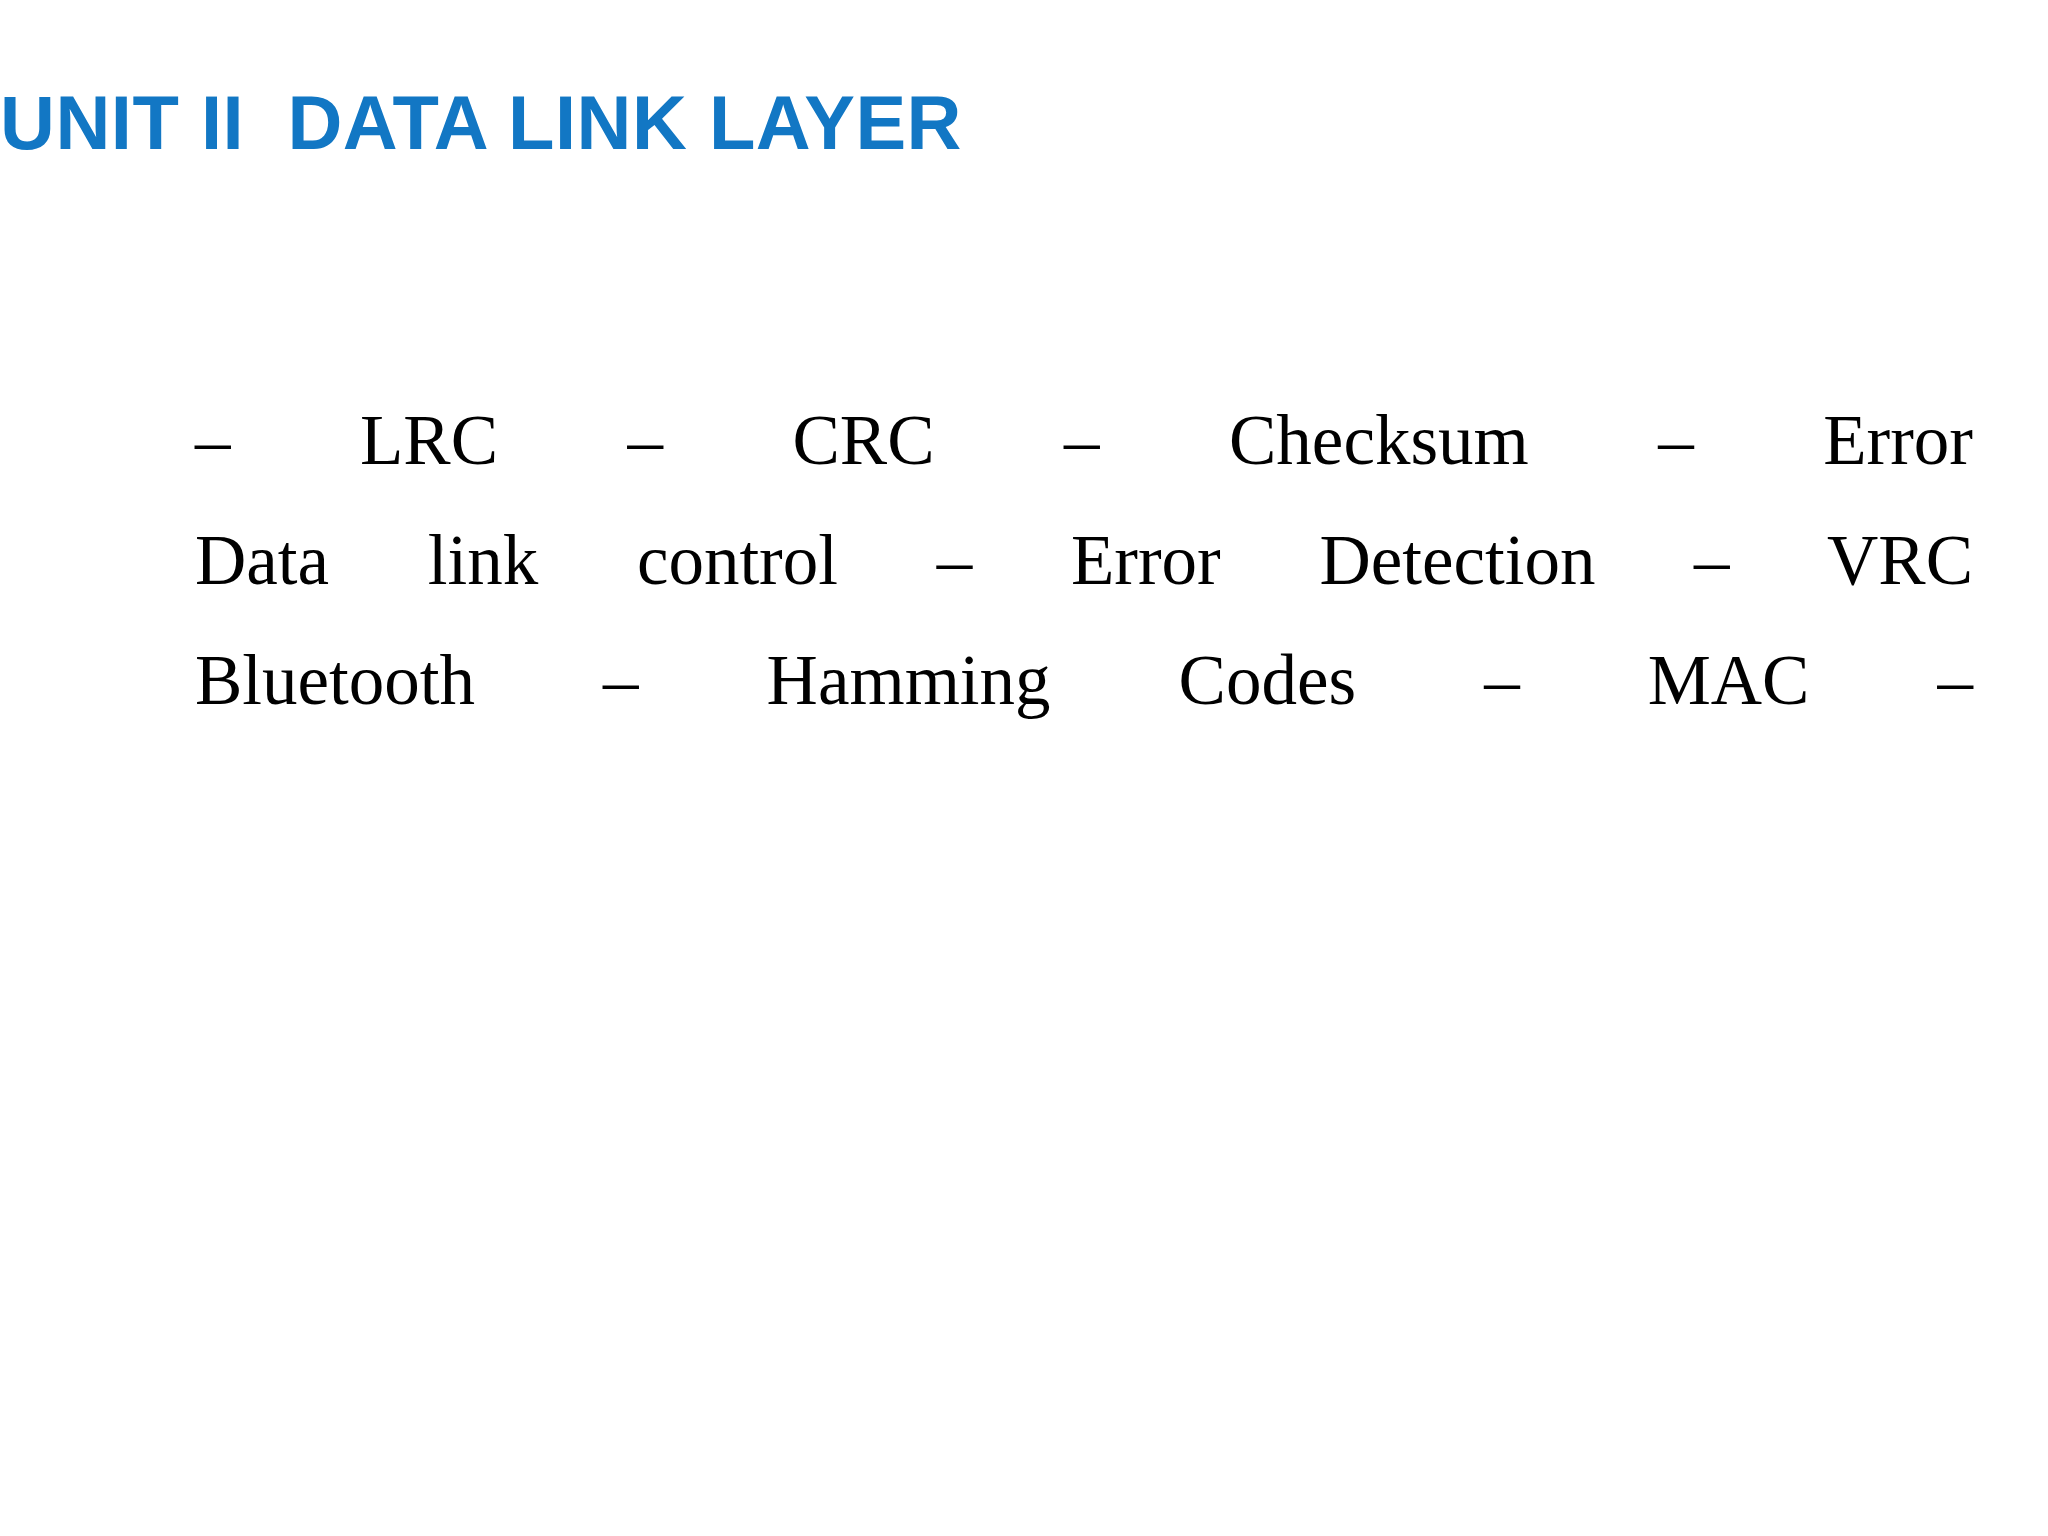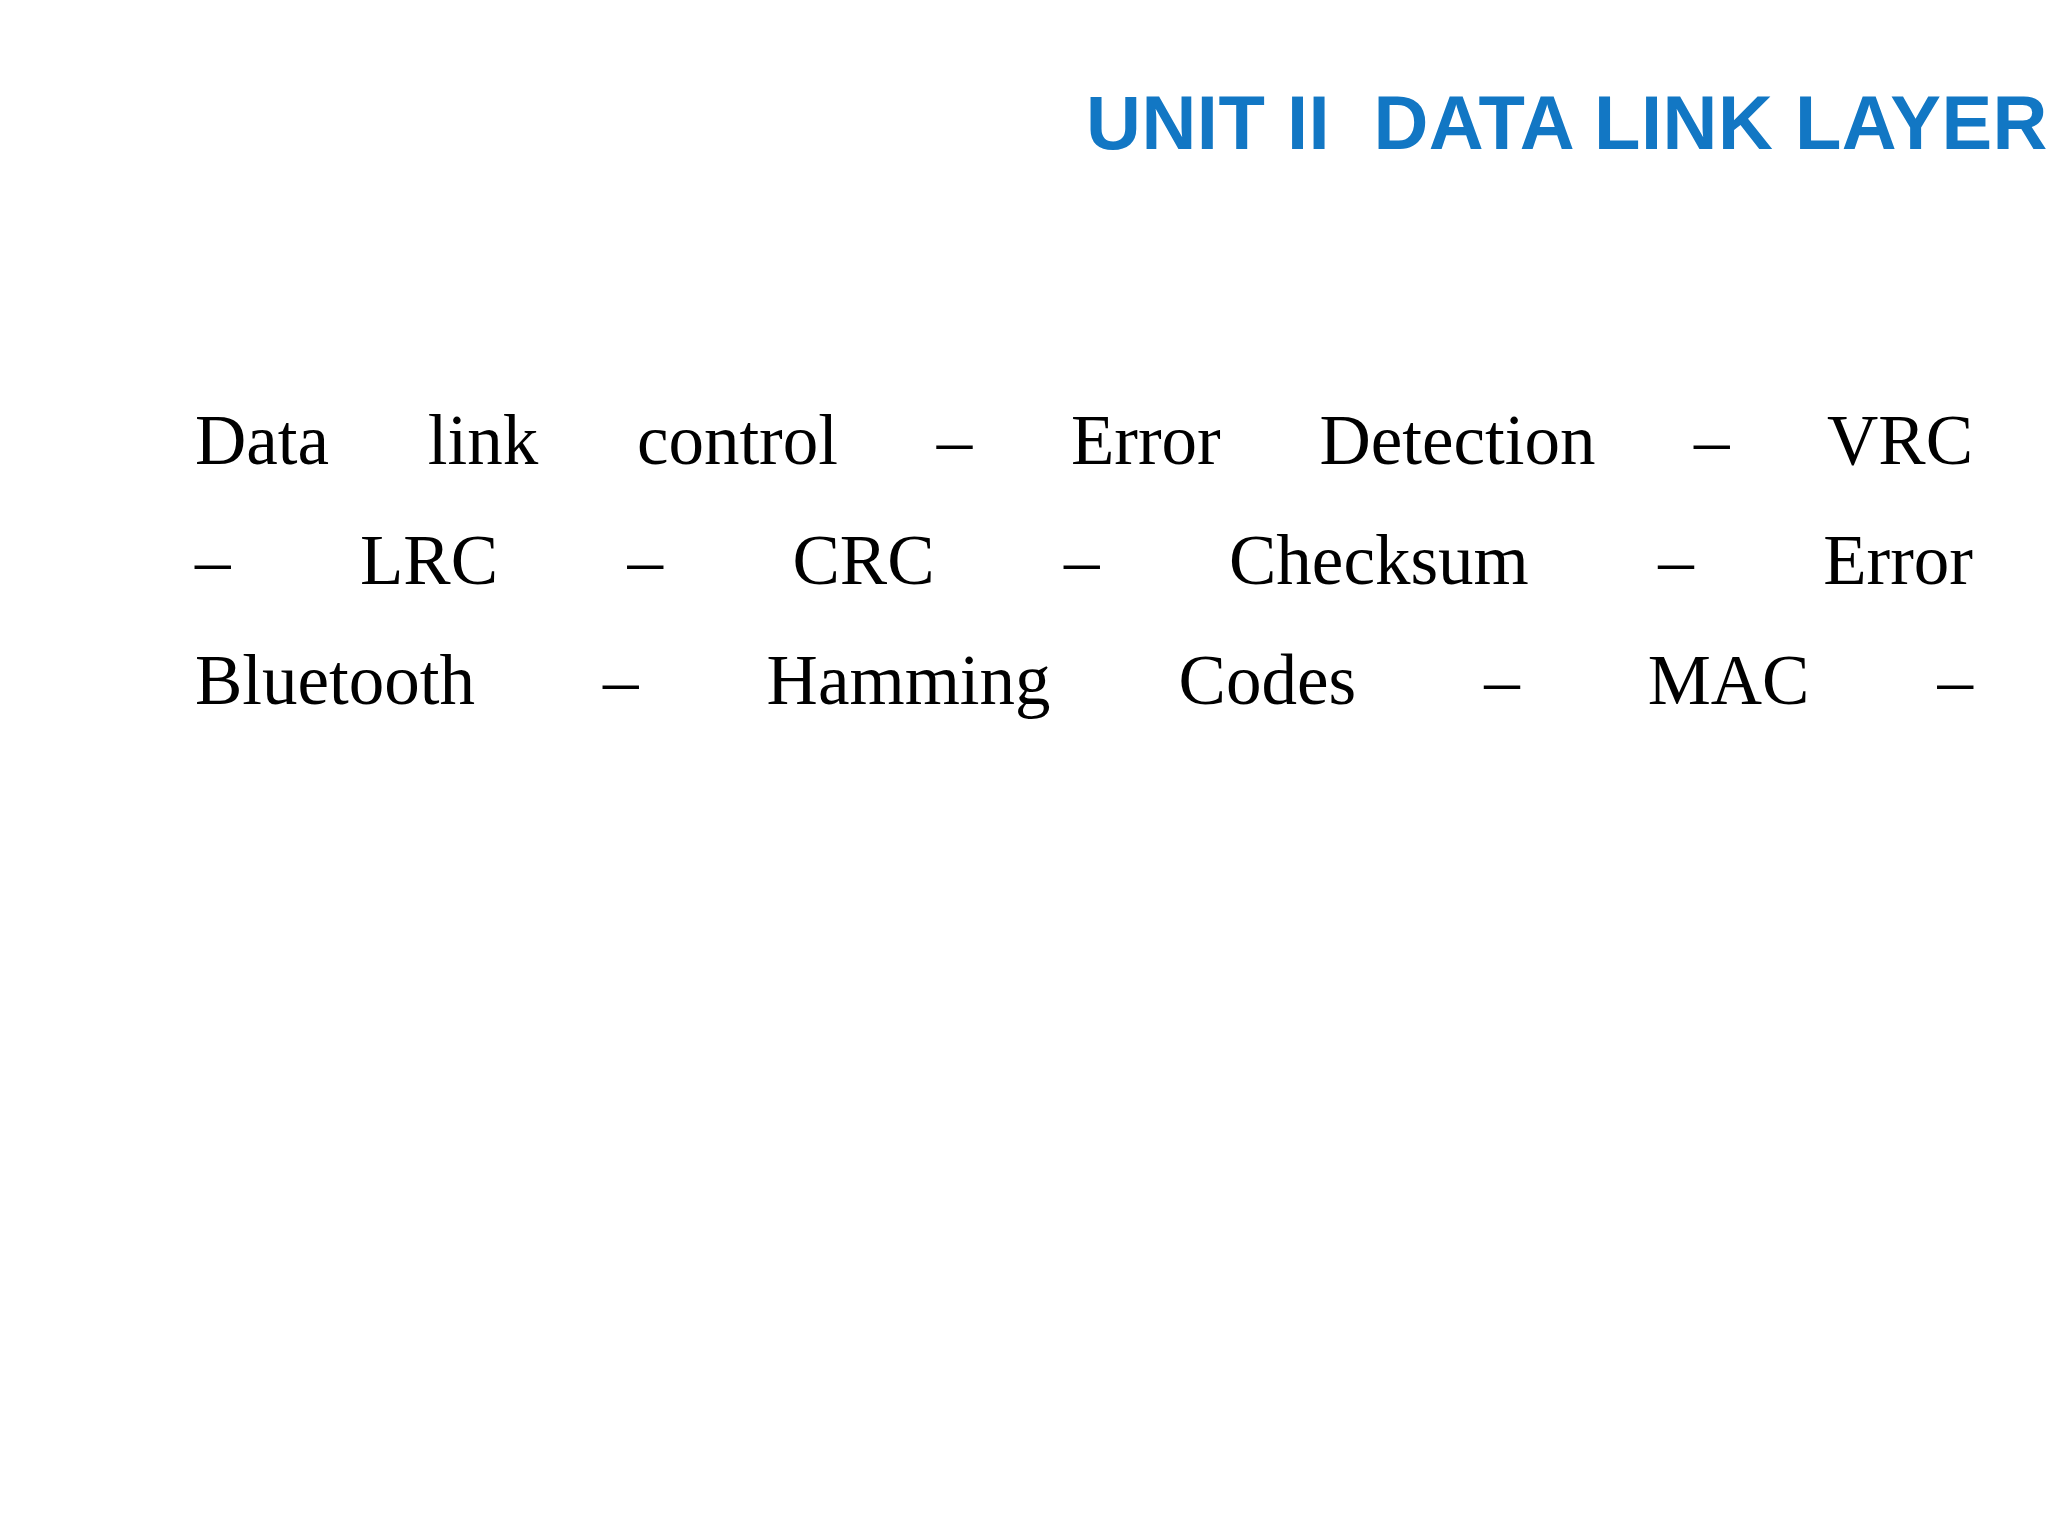--- a/index.html
+++ b/index.html
@@ -20,21 +20,21 @@
     height: 1536px;
     background: #ffffff;
     box-sizing: border-box;
   }
 
   .slide-title {
     position: absolute;
     top: 78px;
     left: 0;
     width: 2048px;
-    text-align: right;
+    text-align: left;
     font-family: "Liberation Sans", "DejaVu Sans", sans-serif;
     font-weight: bold;
     font-size: 76px;
     line-height: 90px;
     letter-spacing: 0.5px;
     color: #1277c4;
     white-space: pre;
   }
 
   .body-block {
@@ -68,19 +68,19 @@
 </style>
 </head>
 <body>
 
 <div class="slide">
 
   <div class="slide-title">UNIT II  DATA LINK LAYER</div>
 
   <div class="body-block">
     <div class="body-para">
+      <span class="line">–  LRC  –  CRC  –  Checksum  –  Error</span>
       <span class="line">Data link control – Error Detection – VRC</span>
-      <span class="line">–  LRC  –  CRC  –  Checksum  –  Error</span>
       <span class="line">Bluetooth  –  Hamming  Codes  –  MAC  –</span>
     </div>
   </div>
 
 </div>
 
 </body></html>

